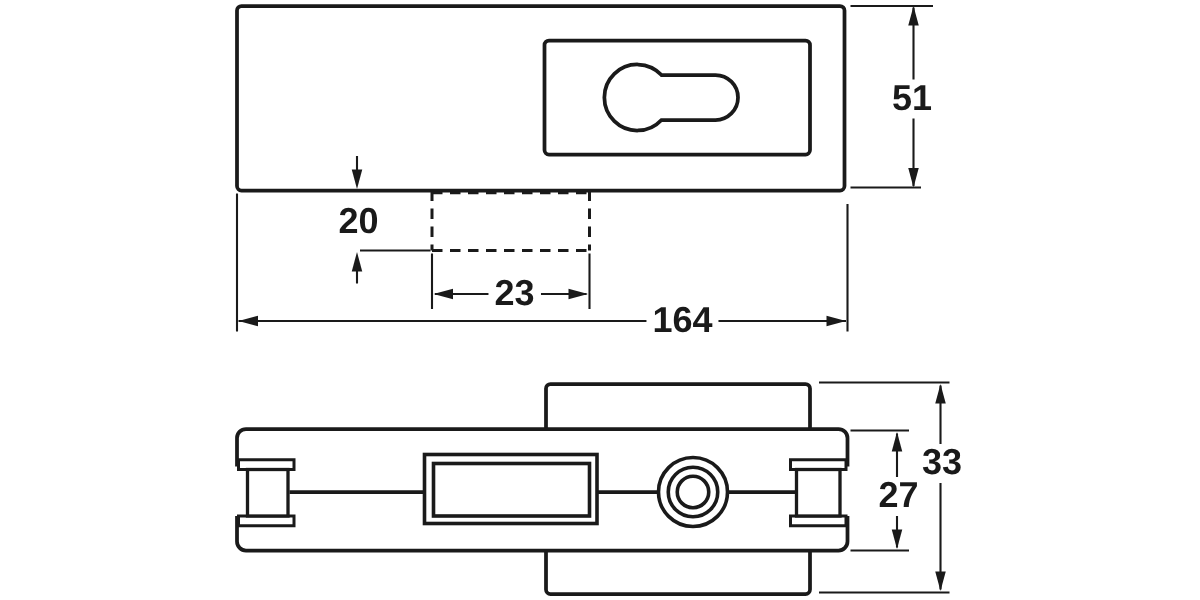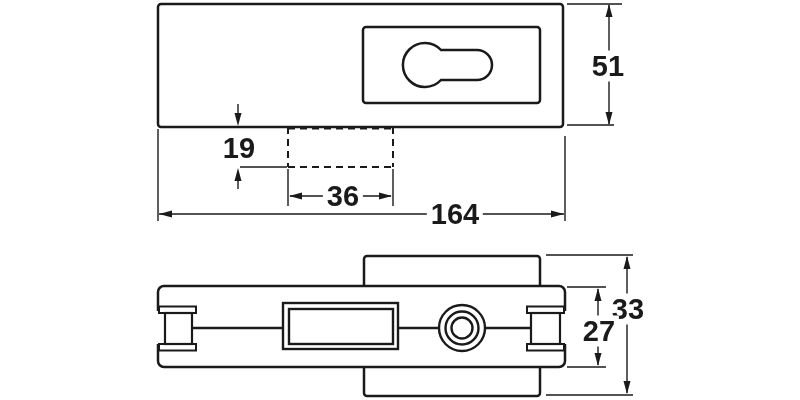--- a/index.html
+++ b/index.html
@@ -19,21 +19,21 @@
     position: absolute;
     left: 0;
     top: 0;
   }
   .dim-label {
     position: absolute;
     transform: translate(-50%, -50%);
     background: #ffffff;
     color: #1a1a1a;
     font-family: "Liberation Sans", sans-serif;
-    font-size: 29px;
+    font-size: 24px;
     font-weight: 700;
     line-height: 1;
     padding: 1px 4px;
     white-space: nowrap;
   }
 </style>
 </head>
 <body>
 
 <div id="canvas">
@@ -143,23 +143,23 @@
     <g fill="#1a1a1a" stroke="none">
       <polygon points="627,256 623.5,269 630.5,269"></polygon>
       <polygon points="627,394 623.5,381 630.5,381"></polygon>
       <polygon points="598,288 594.5,301 601.5,301"></polygon>
       <polygon points="598,366 594.5,353 601.5,353"></polygon>
     </g>
   </svg>
 
   <div class="dim-label" style="left:608px; top:66px;">51</div>
 
-  <div class="dim-label" style="left:239px; top:148px;">19</div>
+  <div class="dim-label" style="left:239px; top:148px;">20</div>
 
-  <div class="dim-label" style="left:343px; top:196px;">36</div>
+  <div class="dim-label" style="left:343px; top:196px;">23</div>
 
   <div class="dim-label" style="left:455px; top:214px;">164</div>
 
   <div class="dim-label" style="left:628px; top:309px;">33</div>
 
   <div class="dim-label" style="left:599px; top:331px;">27</div>
 
 </div>
 
 </body></html>

